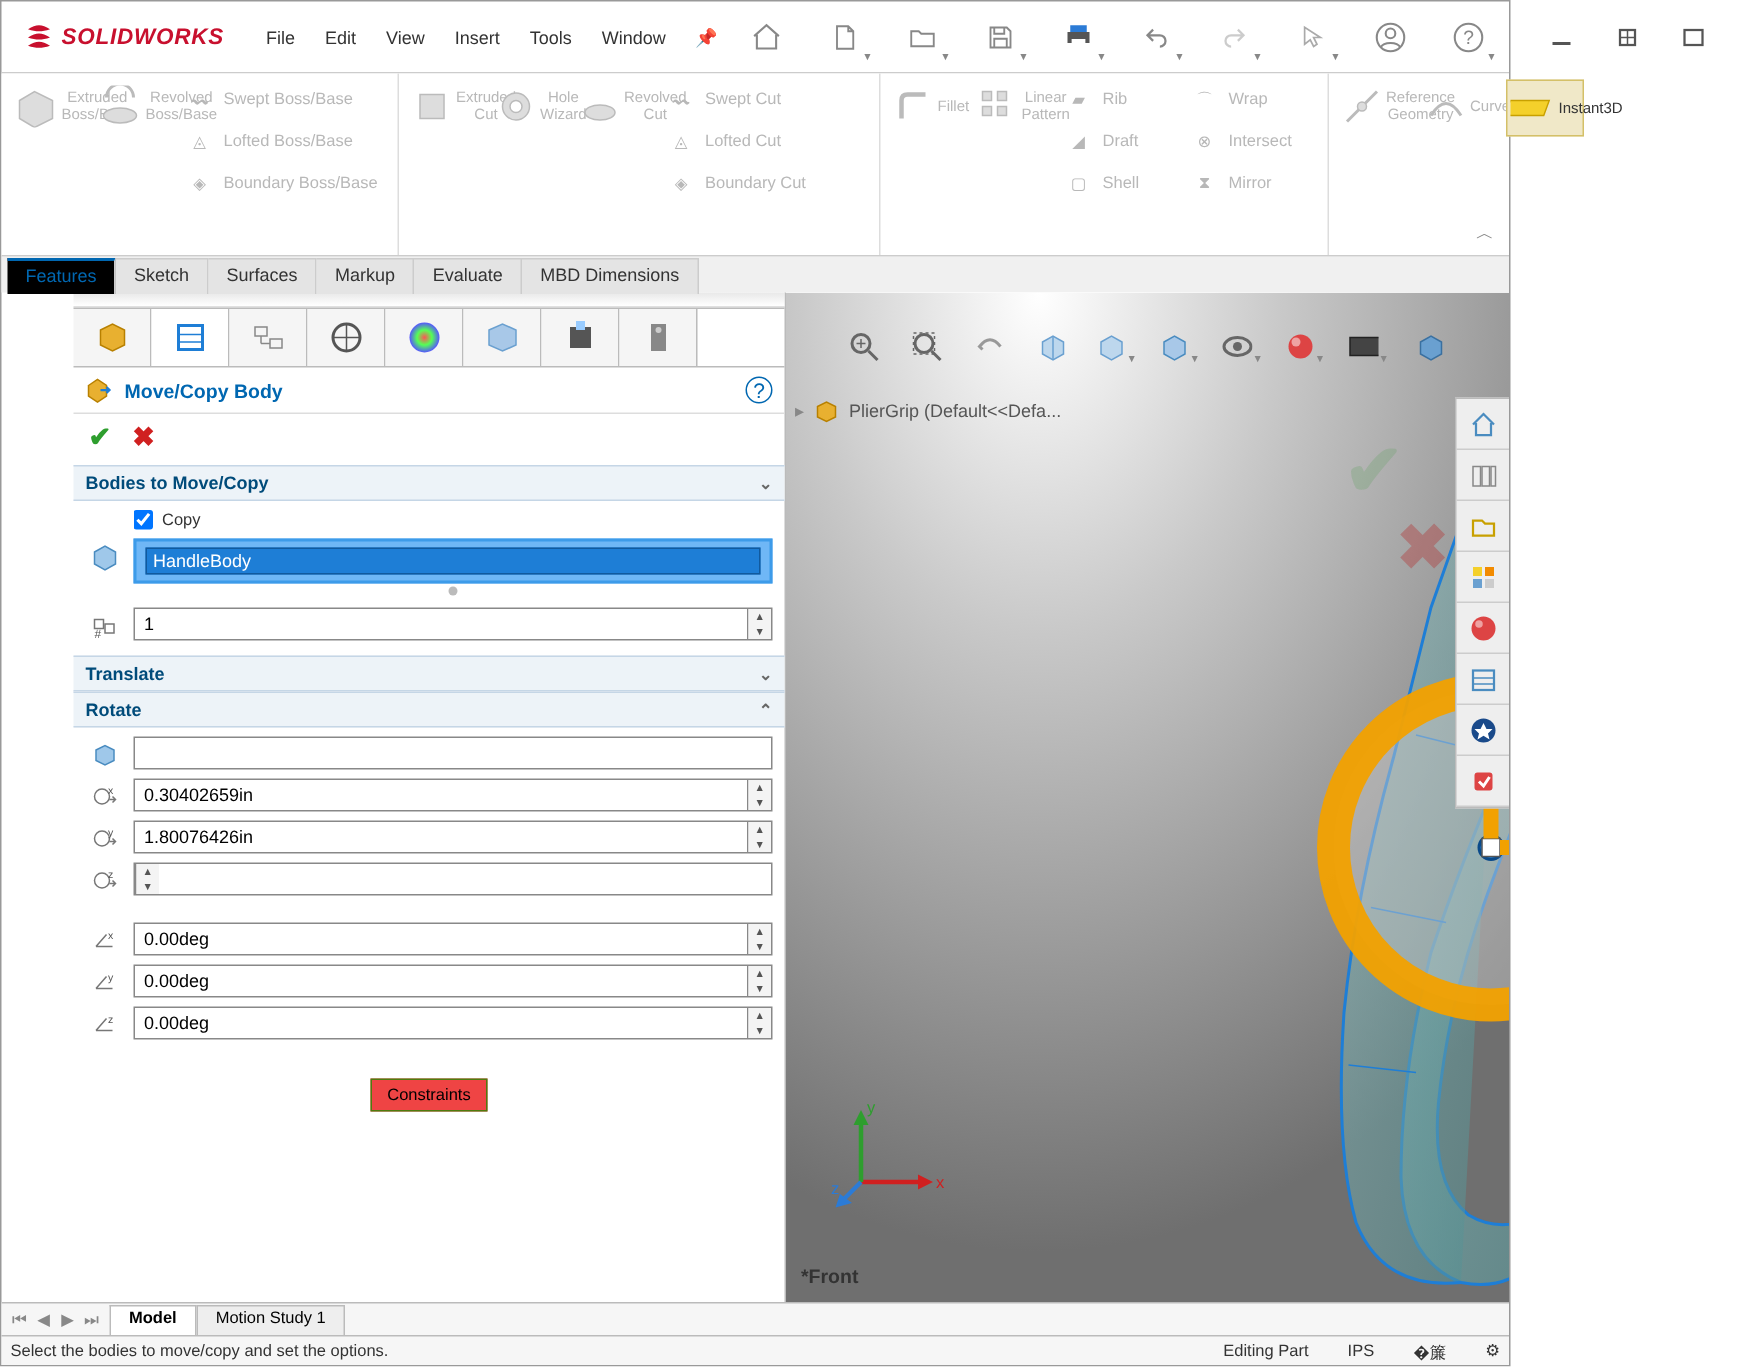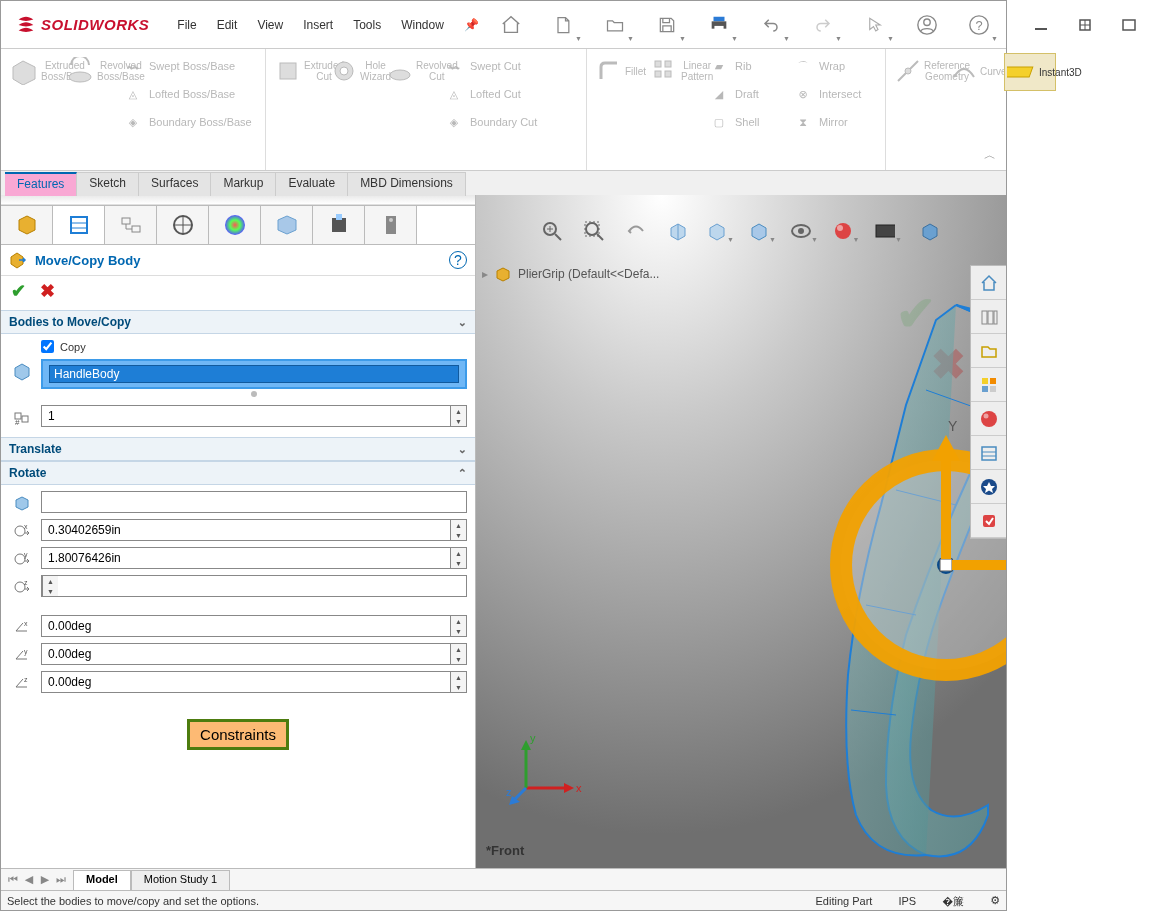--- a/index.html
+++ b/index.html
@@ -25,24 +25,24 @@
   .rb-big { width: 52px; display:flex; flex-direction:row; align-items:center; gap:2px; padding:2px; color:#b8b8b8; font-size:10px; text-align:center; line-height:11px; }
   .rb-big.active { color:#333; }
   .rb-big .ic { width:32px; height:32px; display:flex; align-items:center; justify-content:center; }
   .rb-small { display:flex; align-items:center; gap:6px; color:#b8b8b8; font-size:11px; padding:3px 4px; width:140px; }
   .rb-small .ic { width:20px; height:20px; display:flex; align-items:center; justify-content:center;}
   .ribbon-collapse { position:absolute; right:10px; bottom:6px; color:#888; font-size:12px;}
 
   
   .ribbon-tabs { height: 24px; display: flex; padding-left: 4px; background:#f0f0f0; }
   .ribbon-tab { padding: 3px 12px; font-size: 12px; color:#333; border-right:1px solid #ccc; background:#e4e4e4; cursor:pointer; position:relative; top:1px; border-top:1px solid #ccc;}
-  .ribbon-tab.active { background: #f9a8d4; color:#0067b1; border-top:2px solid #0067b1; }
+  .ribbon-tab.active { background: #000000; color:#0067b1; border-top:2px solid #0067b1; }
 
   
-  .content { flex:1; display:flex; min-height:0; }
+  .content { flex:1; display:flex; min-height:0;margin-left:48px; }
 
   
   .left-panel { width: 475px; border-right:1px solid #bbb; display:flex; flex-direction:column; background:#fff; }
   .pm-decor { height:10px; background: linear-gradient(#e8e8e8,#fff); border-bottom:1px solid #e0e0e0;}
   .pm-tabs { display:flex; height:40px; border-bottom:1px solid #bbb; border-top:1px solid #bbb;}
   .pm-tab { width:52px; display:flex; align-items:center; justify-content:center; border-right:1px solid #bbb; background:#f5f5f5; }
   .pm-tab.active { background:#fff; }
   .pm-header { display:flex; align-items:center; padding:6px 8px; gap:8px; border-bottom:1px solid #ddd;}
   .pm-header .title { font-size:13px; font-weight:bold; color:#0067b1;}
   .pm-header .help { margin-left:auto; color:#0067b1; font-size:14px; border:1px solid #0067b1; border-radius:50%; width:18px; height:18px; display:flex; align-items:center; justify-content:center;}
@@ -58,21 +58,21 @@
   .sel-box { flex:1; border:2px solid #3d9be9; background:#6fb7f6; padding:4px 6px; color:#fff; font-size:12px; min-height:22px; }
   .sel-box .inner { background:#1e7ed6; border:1px solid #115a9e; padding:1px 4px; display:inline-block; min-width:100%; }
   .grip { height:10px; display:flex; align-items:center; justify-content:center; }
   .grip .dot { width:6px;height:6px;border-radius:50%;background:#bbb;}
   .num-input { display:flex; align-items:stretch; border:1px solid #888; height:22px; flex:1; }
   .num-input input { border:none; outline:none; flex:1; padding:0 6px; font-size:12px; }
   .num-input .spin { width:16px; display:flex; flex-direction:column; border-left:1px solid #888;}
   .num-input .spin div { flex:1; display:flex; align-items:center; justify-content:center; font-size:7px; color:#555; background:#f4f4f4;}
   .plain-input { display:flex; align-items:stretch; border:1px solid #888; height:22px; flex:1; }
   .plain-input input { border:none; outline:none; flex:1; padding:0 6px; font-size:12px;}
-  .constraints-btn { align-self:center; margin-top:20px; padding:4px 10px; border:3px solid #4d7c0f; background:#fdba74; font-size:15px; cursor:pointer;}
+  .constraints-btn { align-self:center; margin-top:20px; padding:4px 10px; border:1px solid #4d7c0f; background:#ef4444; font-size:11px; cursor:pointer;}
   .cb { width:13px;height:13px;}
   .pm-small-ic { width:18px;height:18px; display:flex; align-items:center; justify-content:center;}
 
   
   .viewport { flex:1; position:relative; overflow:hidden; background:#fff; }
   .view-bg { position:absolute; inset:0; }
   .view-toolbar { position:absolute; top:18px; left:50%; transform:translateX(-50%); display:flex; gap:14px; align-items:center; background:rgba(255,255,255,0); padding:4px 8px;}
   .vt-btn { width:28px; height:28px; display:flex; align-items:center; justify-content:center; color:#666;}
   .crumb { position:absolute; top:70px; left:6px; display:flex; align-items:center; gap:6px; font-size:12px; color:#555;}
   .crumb .arrow { color:#888;}

